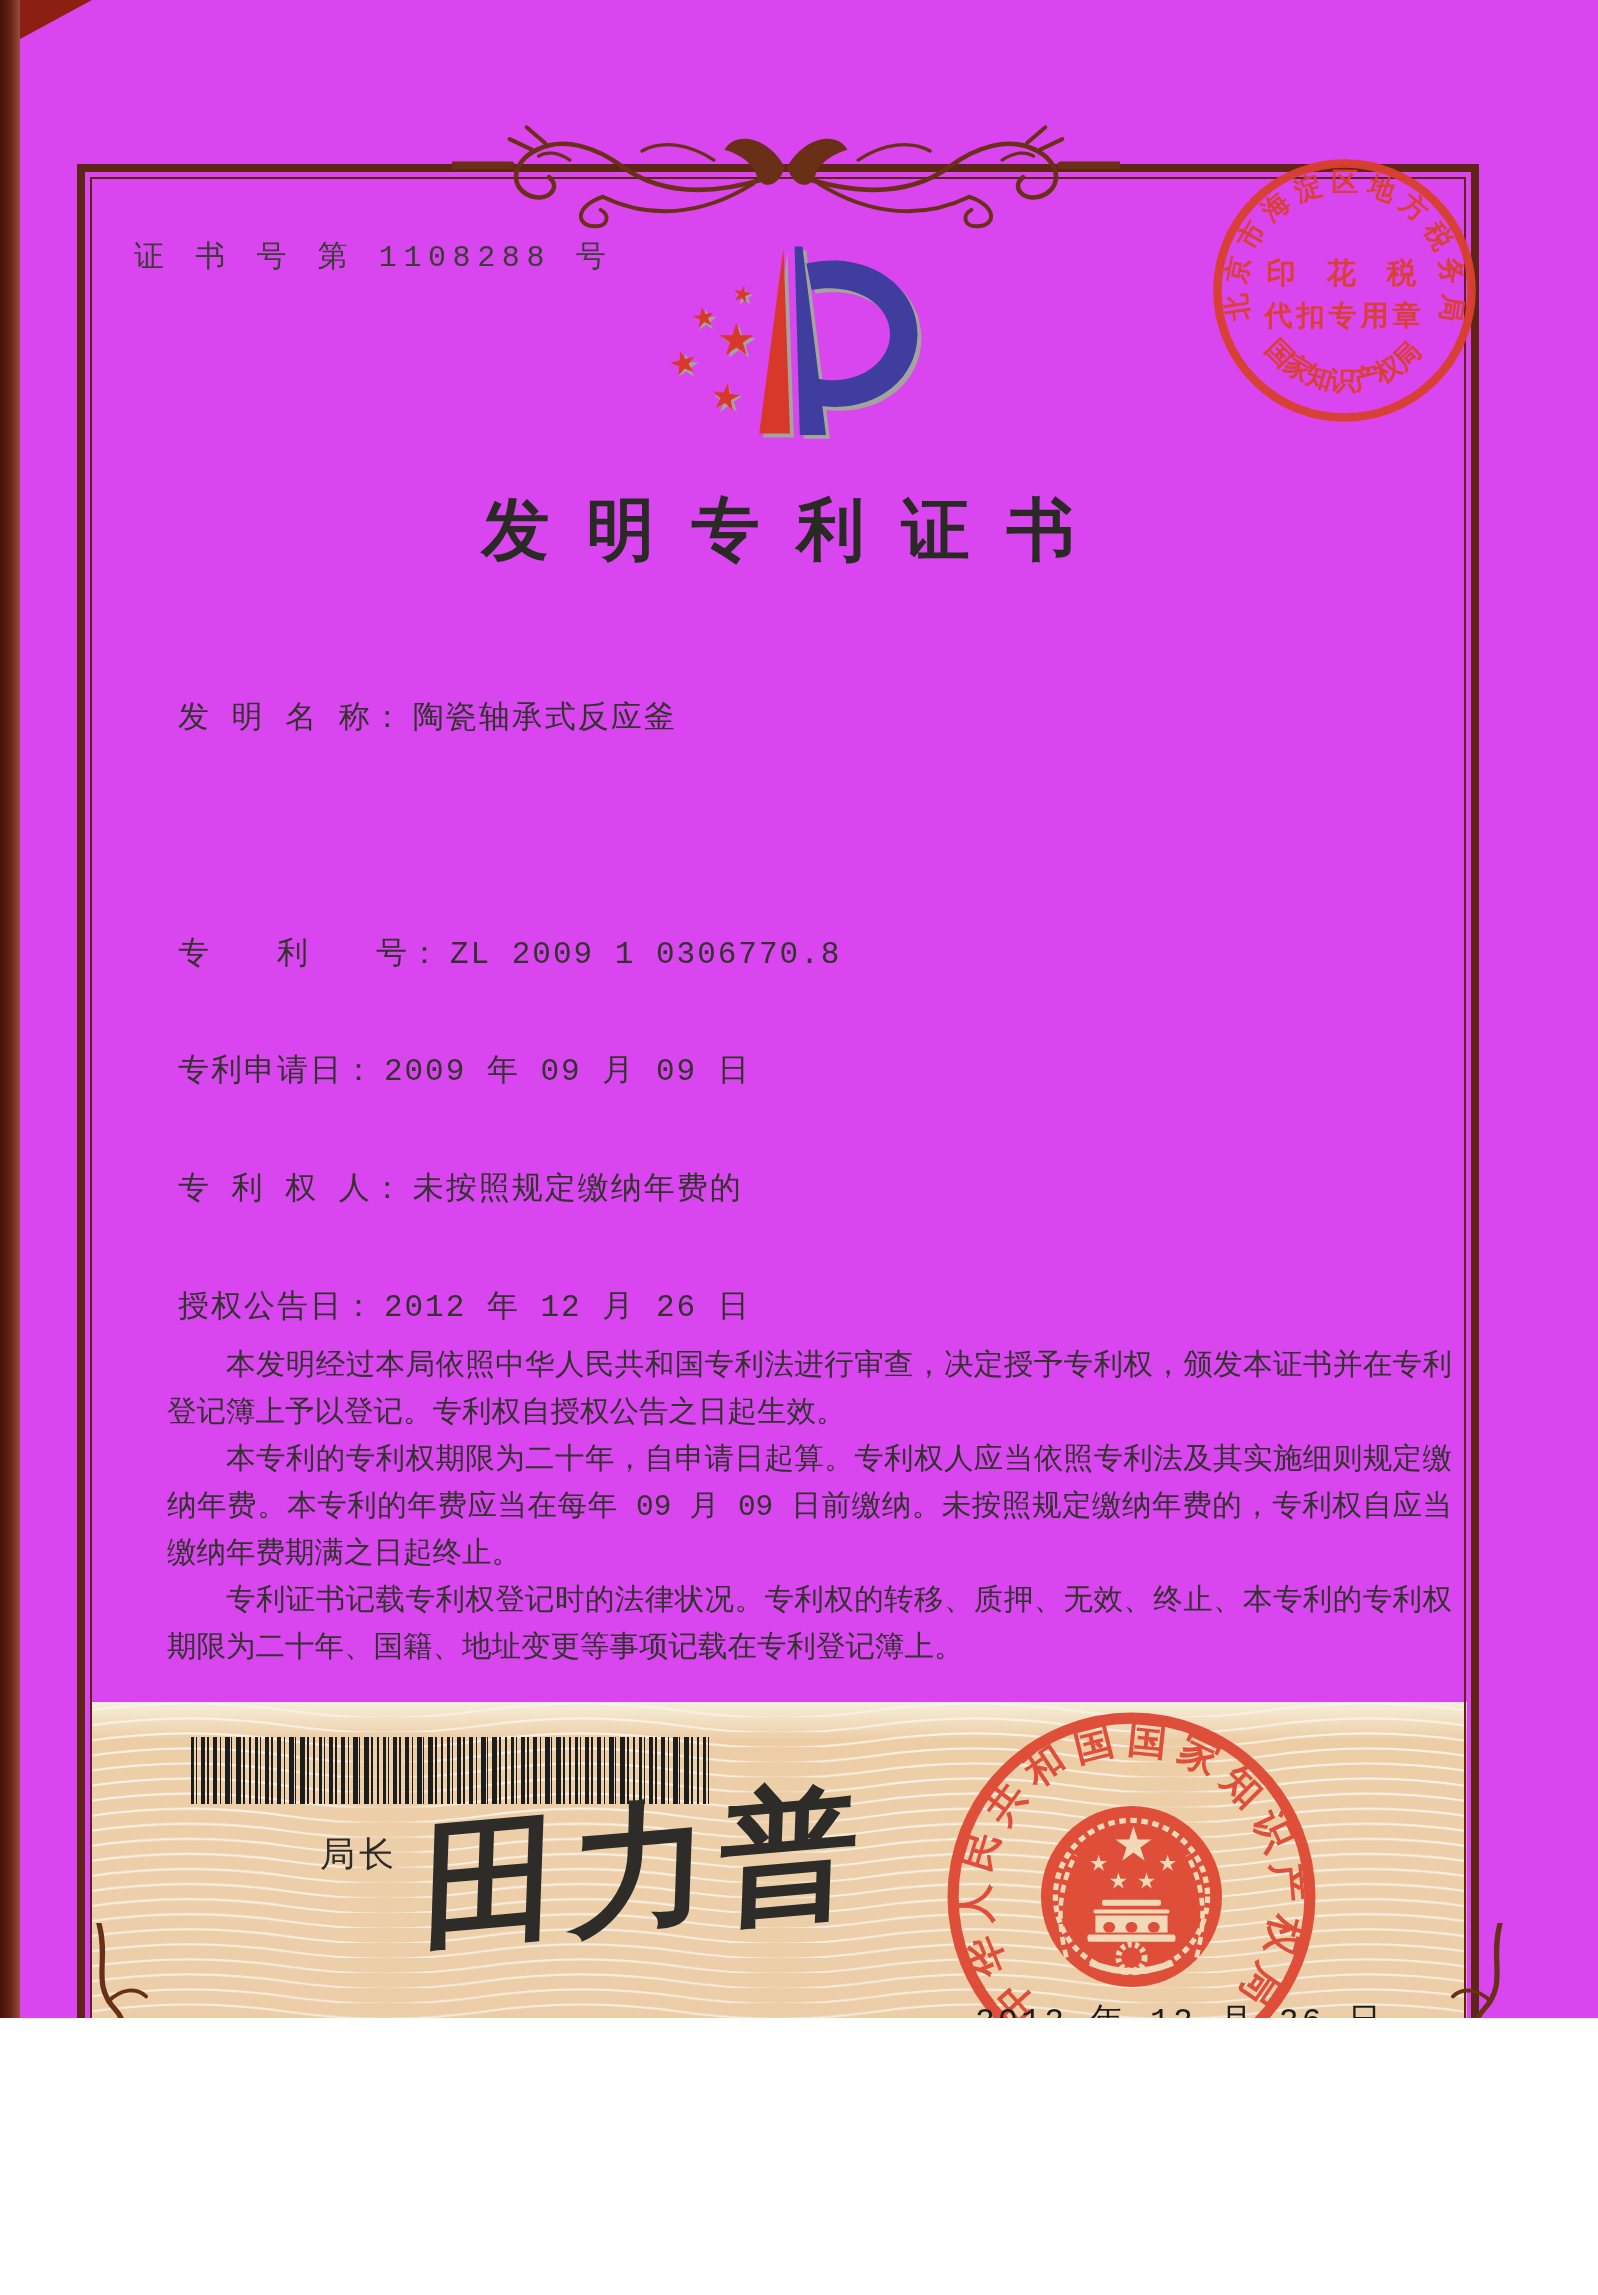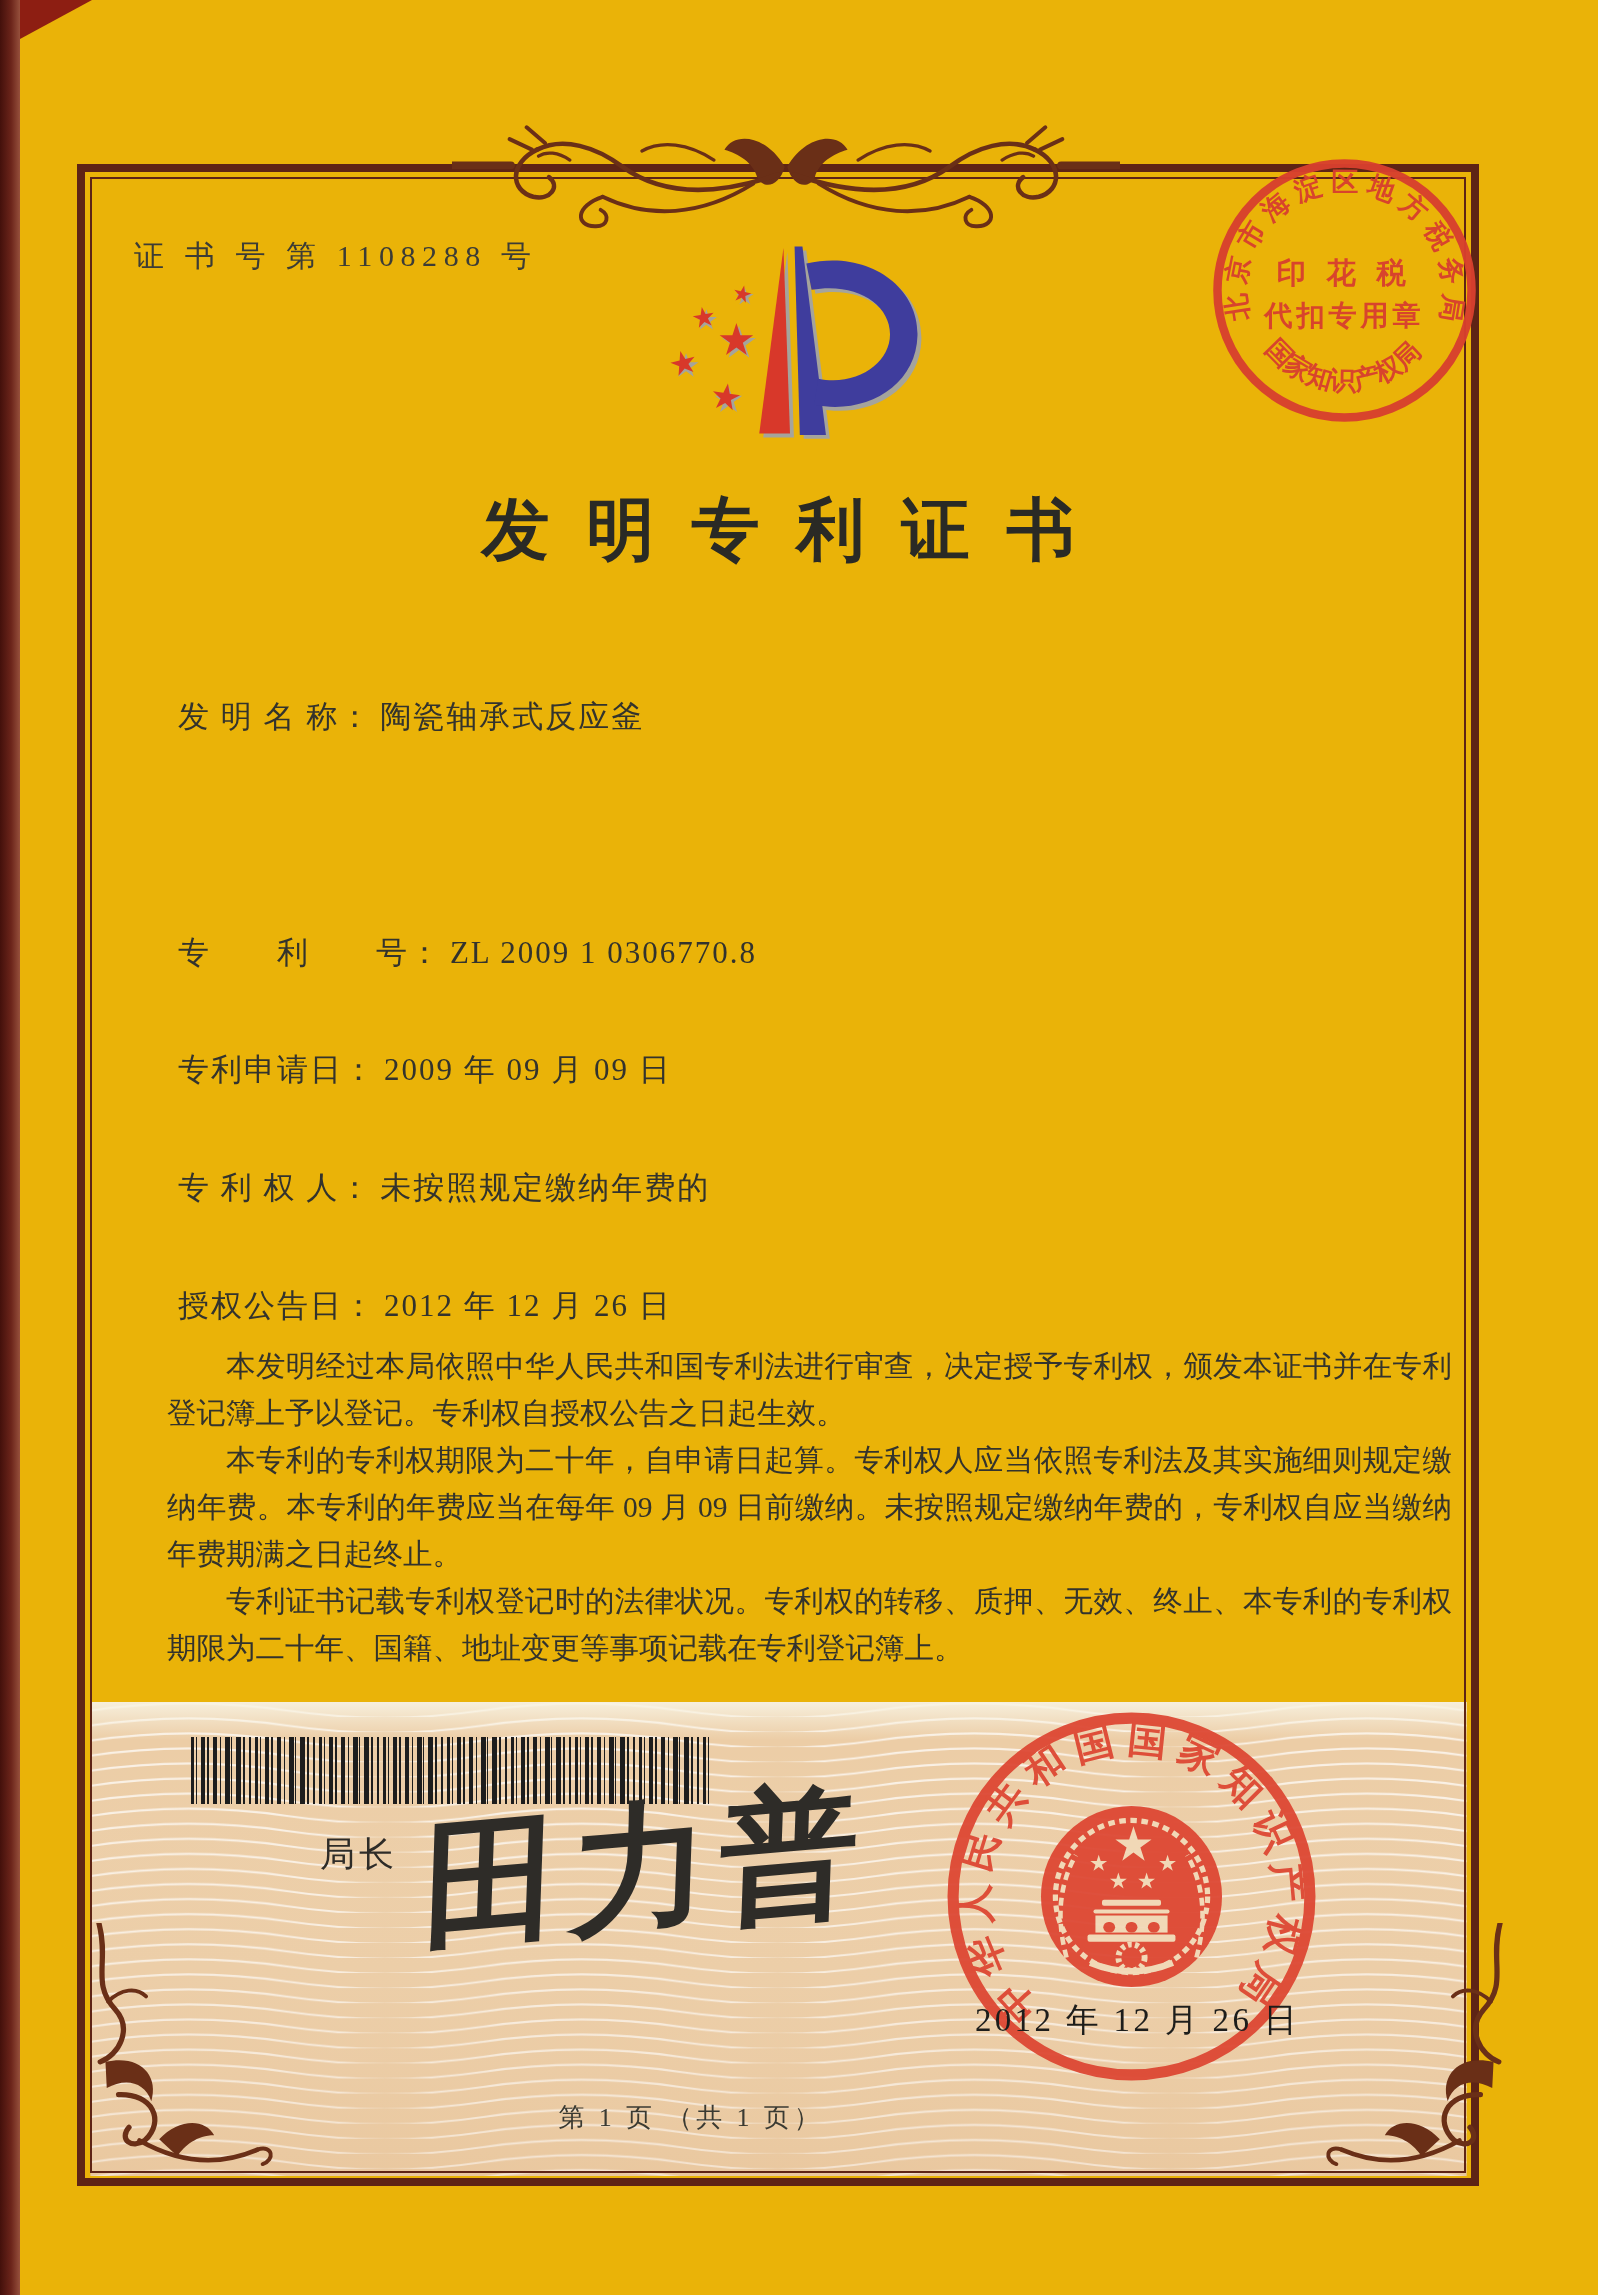--- a/index.html
+++ b/index.html
@@ -1,19 +1,19 @@
 <!DOCTYPE html>
 <html style="font-size:10.5px"><head>
 <meta charset="utf-8">
 <style>
   html,body{margin:0;padding:0;background:#ffffff;}
   #page{
-    position:relative;width:1598px;height:2295px;overflow:hidden;
-    background:#eab308;
-    font-family:Liberation Serif, serif;
+    position:relative;width:1598px;height:2018px;overflow:hidden;
+    background:#d946ef;
+    font-family:Liberation Mono, monospace;
     color:#33332d;
   }
   .spine{position:absolute;left:0;top:0;width:19.7px;height:100%;
     background:linear-gradient(90deg,#43100b 0%,#6b241a 55%,#96503c 100%);}
   .corner-tri{position:absolute;left:19.7px;top:0;width:0;height:0;
     border-top:39px solid #8d1e12;border-right:72px solid transparent;}
   .frame-outer{position:absolute;left:77px;top:164px;width:1402px;height:2022px;
     border:8.5px solid #5e2415;box-sizing:border-box;}
   .frame-inner{position:absolute;left:4.6px;top:4.6px;right:4.6px;bottom:4.6px;
     border:2px solid #5e2415;}

